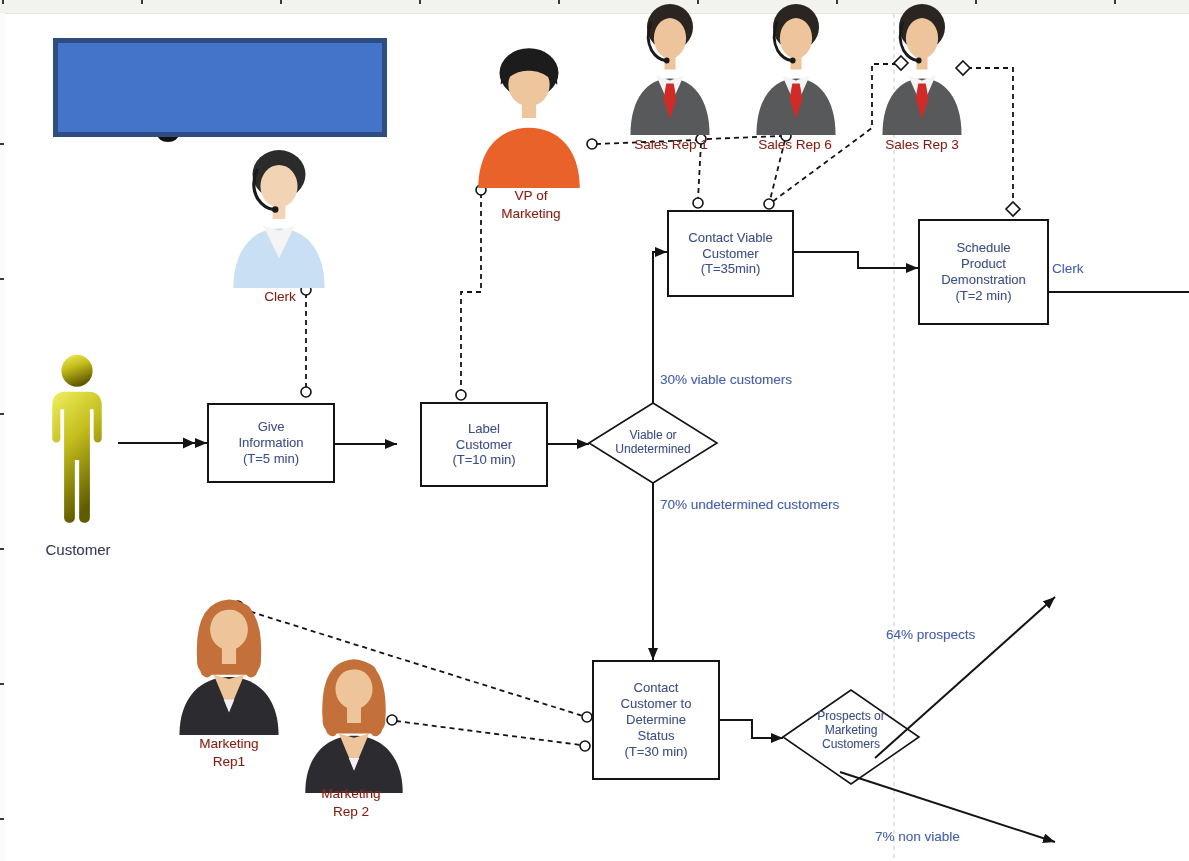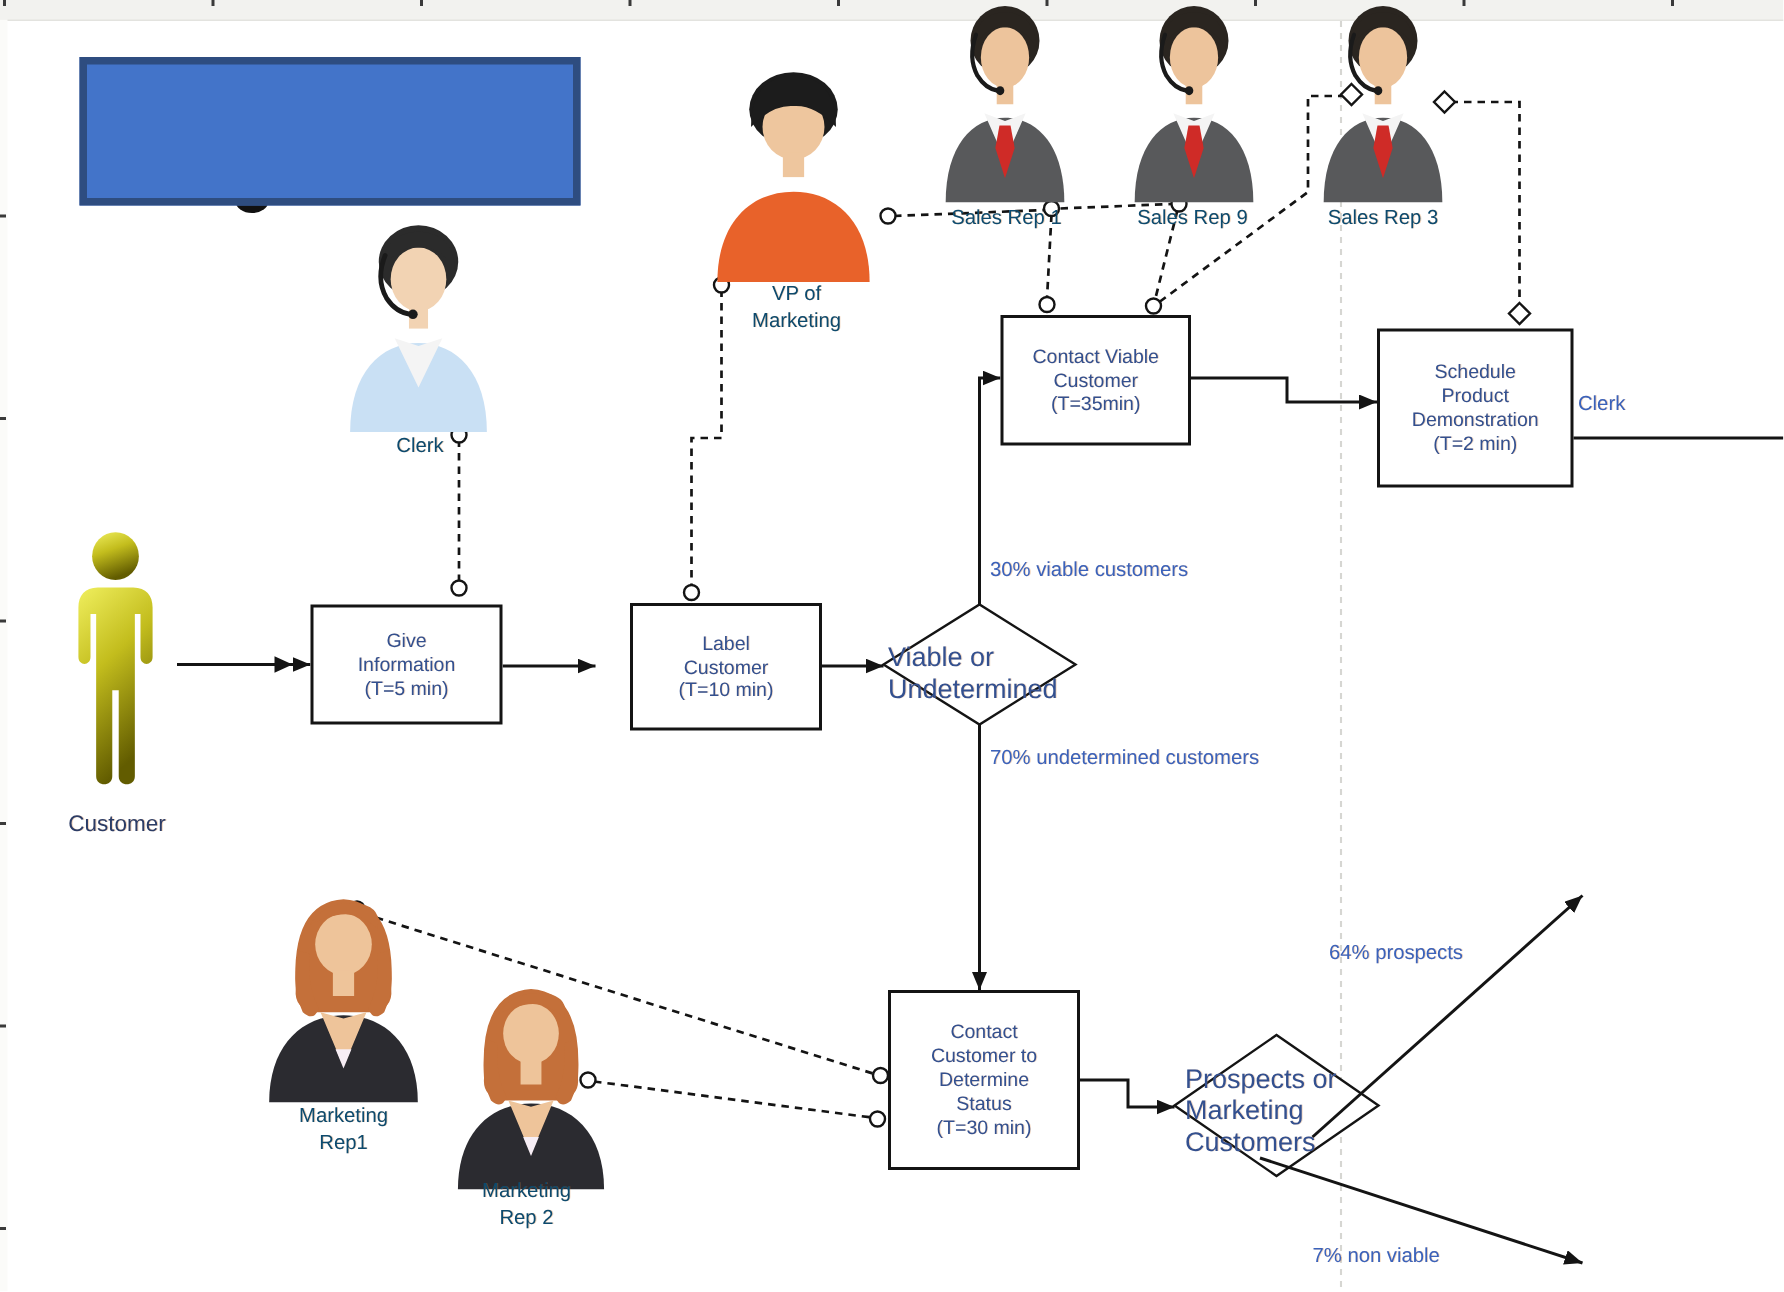--- a/index.html
+++ b/index.html
@@ -12,24 +12,24 @@
   .vtick{position:absolute;left:0;width:4px;height:2px;background:#3a3a3a;}
   #edges{position:absolute;left:0;top:0;z-index:4;}
   .person{position:absolute;z-index:5;}
   .person svg{display:block;}
   .task{position:absolute;background:#ffffff;border:2px solid #141414;display:flex;
         align-items:center;justify-content:center;text-align:center;z-index:6;}
   .task span{font-size:13px;line-height:1.22;color:#33508f;white-space:pre-line;
         text-shadow:0.6px 0.3px 0 rgba(216,120,40,0.25);}
   .flabel{position:absolute;font-size:13.5px;color:#3a62bb;white-space:pre-line;z-index:7;
         text-shadow:0.6px 0.3px 0 rgba(216,120,40,0.3);}
-  .plabel{position:absolute;font-size:13.5px;color:#0c4a6e;text-align:center;
+  .plabel{position:absolute;font-size:13.5px;color:#7f1d1d;text-align:center;
         white-space:pre-line;line-height:1.3;z-index:7;
         text-shadow:0.6px 0.3px 0 rgba(216,120,40,0.3);}
-  .dtext{position:absolute;font-size:18px;color:#33508f;text-align:left;line-height:1.18;
+  .dtext{position:absolute;font-size:12px;color:#33508f;text-align:center;line-height:1.18;
         white-space:pre-line;z-index:7;text-shadow:0.6px 0.3px 0 rgba(216,120,40,0.25);}
   #titlebox{position:absolute;left:53px;top:38px;width:324px;height:89px;
         border:5px solid #2e4d80;background:#4374c9;z-index:9;}
   #hiddenhead{position:absolute;left:157px;top:126px;width:22px;height:16px;
         border-radius:50%;background:#111;z-index:2;}
   #custlabel{font-size:15px;color:#2b3c66;font-weight:400;}
 </style>
 </head>
 <body>
 
@@ -219,21 +219,21 @@
       <path d="M25,38 Q20,60 27,76 Q33,82 36,74 Q29,58 31,40 Z" fill="#c4703a"></path>
       <path d="M75,38 Q80,60 73,76 Q67,82 64,74 Q71,58 69,40 Z" fill="#c4703a"></path>
     </svg>
   </div>
 
 <div class="plabel" id="custlabel" style="left:34px;top:540px;width:88px">Customer</div>
 <div class="plabel" style="left:250px;top:288px;width:60px">Clerk</div>
 <div class="plabel" style="left:487px;top:187px;width:88px">VP of
 Marketing</div>
 <div class="plabel" style="left:627px;top:136px;width:88px">Sales Rep 1</div>
-<div class="plabel" style="left:751px;top:136px;width:88px">Sales Rep 9</div>
+<div class="plabel" style="left:751px;top:136px;width:88px">Sales Rep 6</div>
 <div class="plabel" style="left:877px;top:136px;width:90px">Sales Rep 3</div>
 <div class="plabel" style="left:186px;top:735px;width:86px">Marketing
 Rep1</div>
 <div class="plabel" style="left:308px;top:785px;width:86px">Marketing
 Rep 2</div>
 
 <div class="task" style="left:207px;top:403px;width:124px;height:76px">
   <span>Give
 Information
 (T=5 min)</span>

